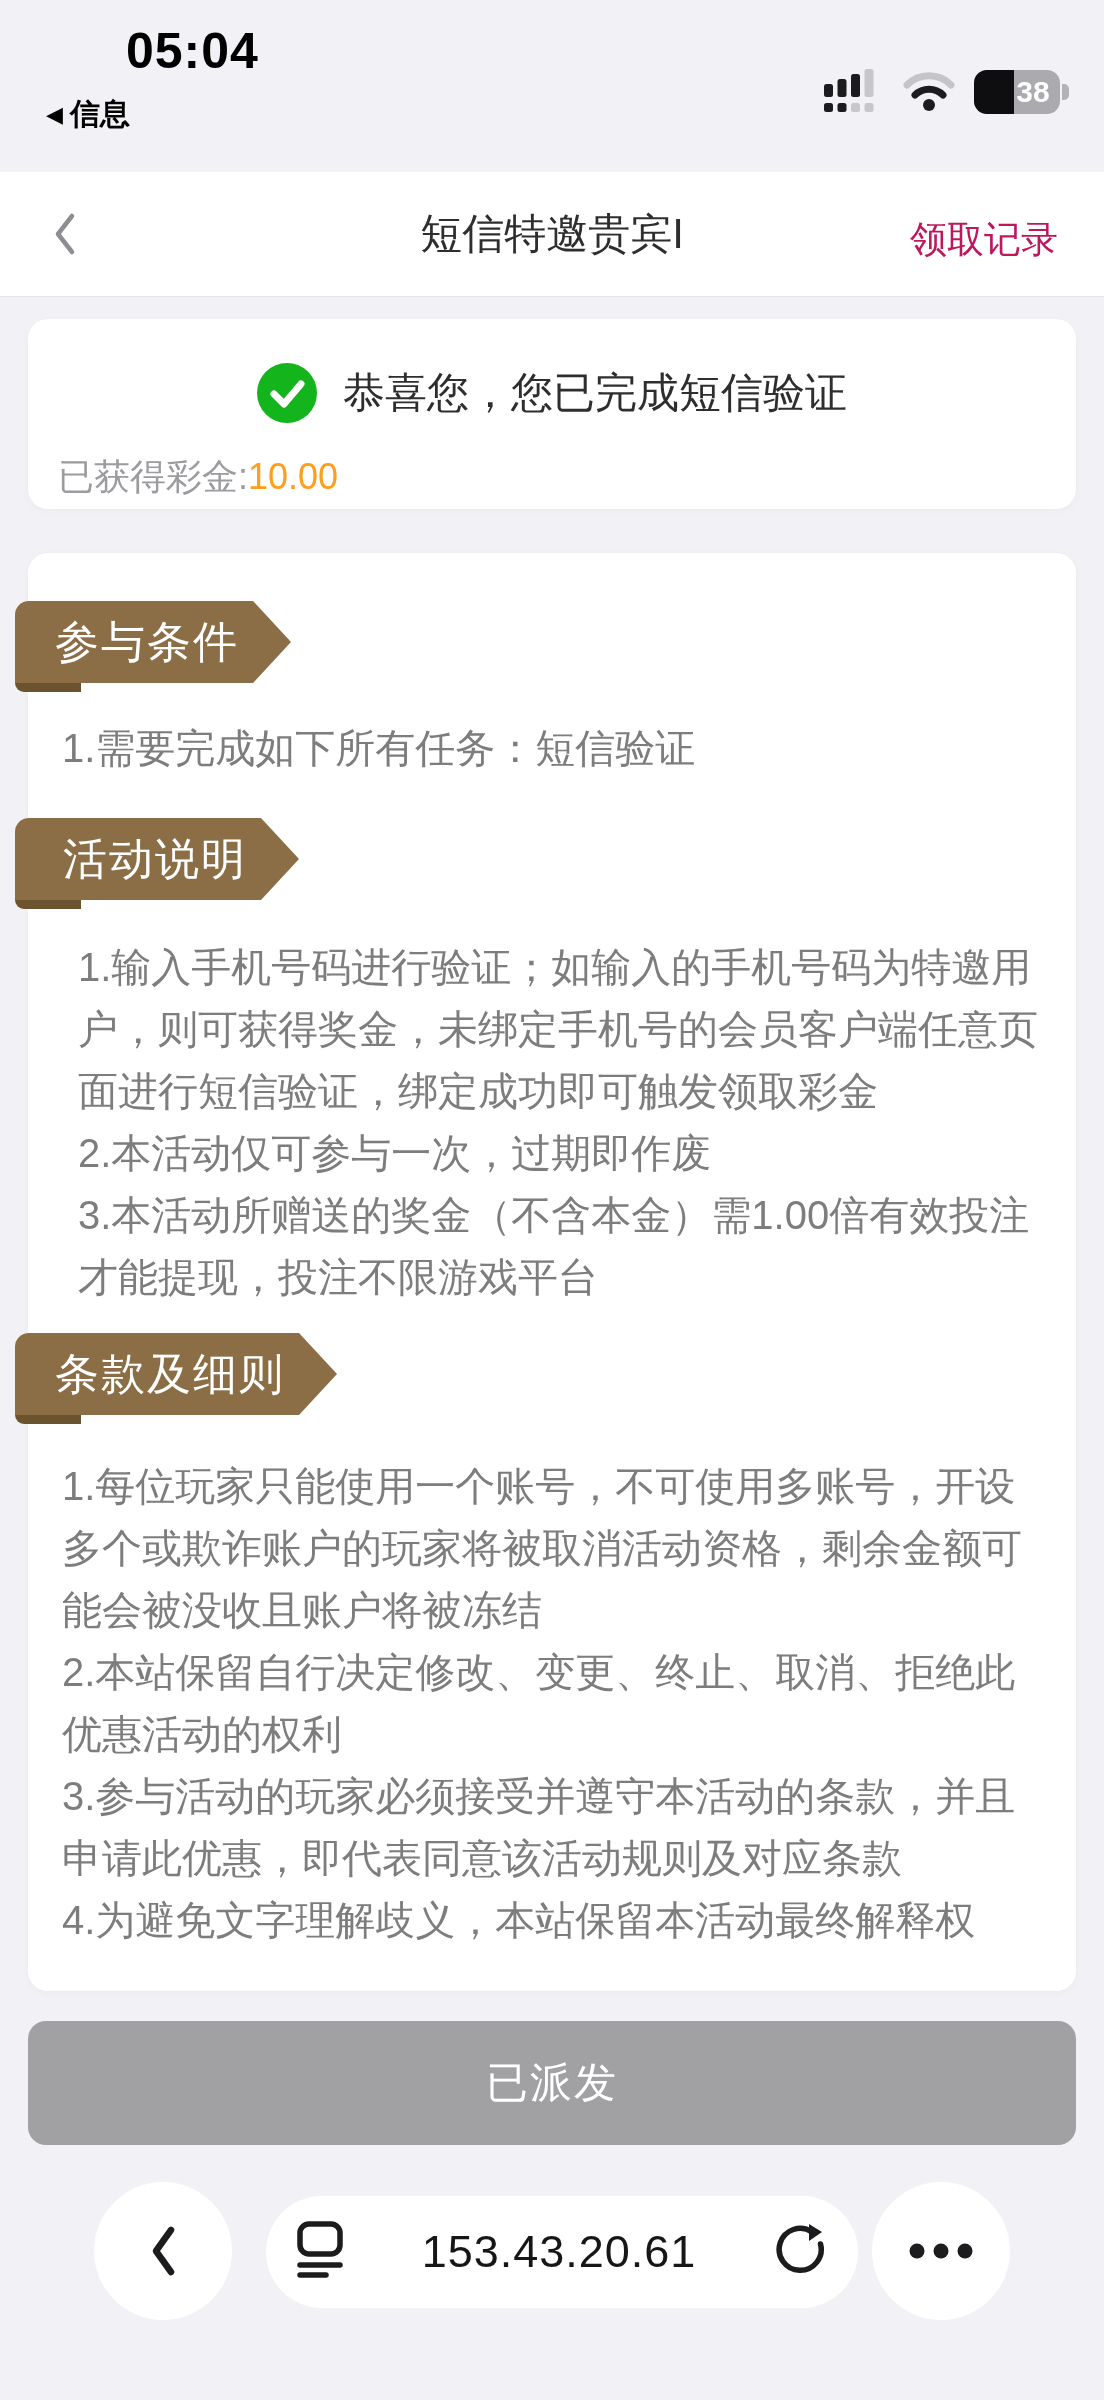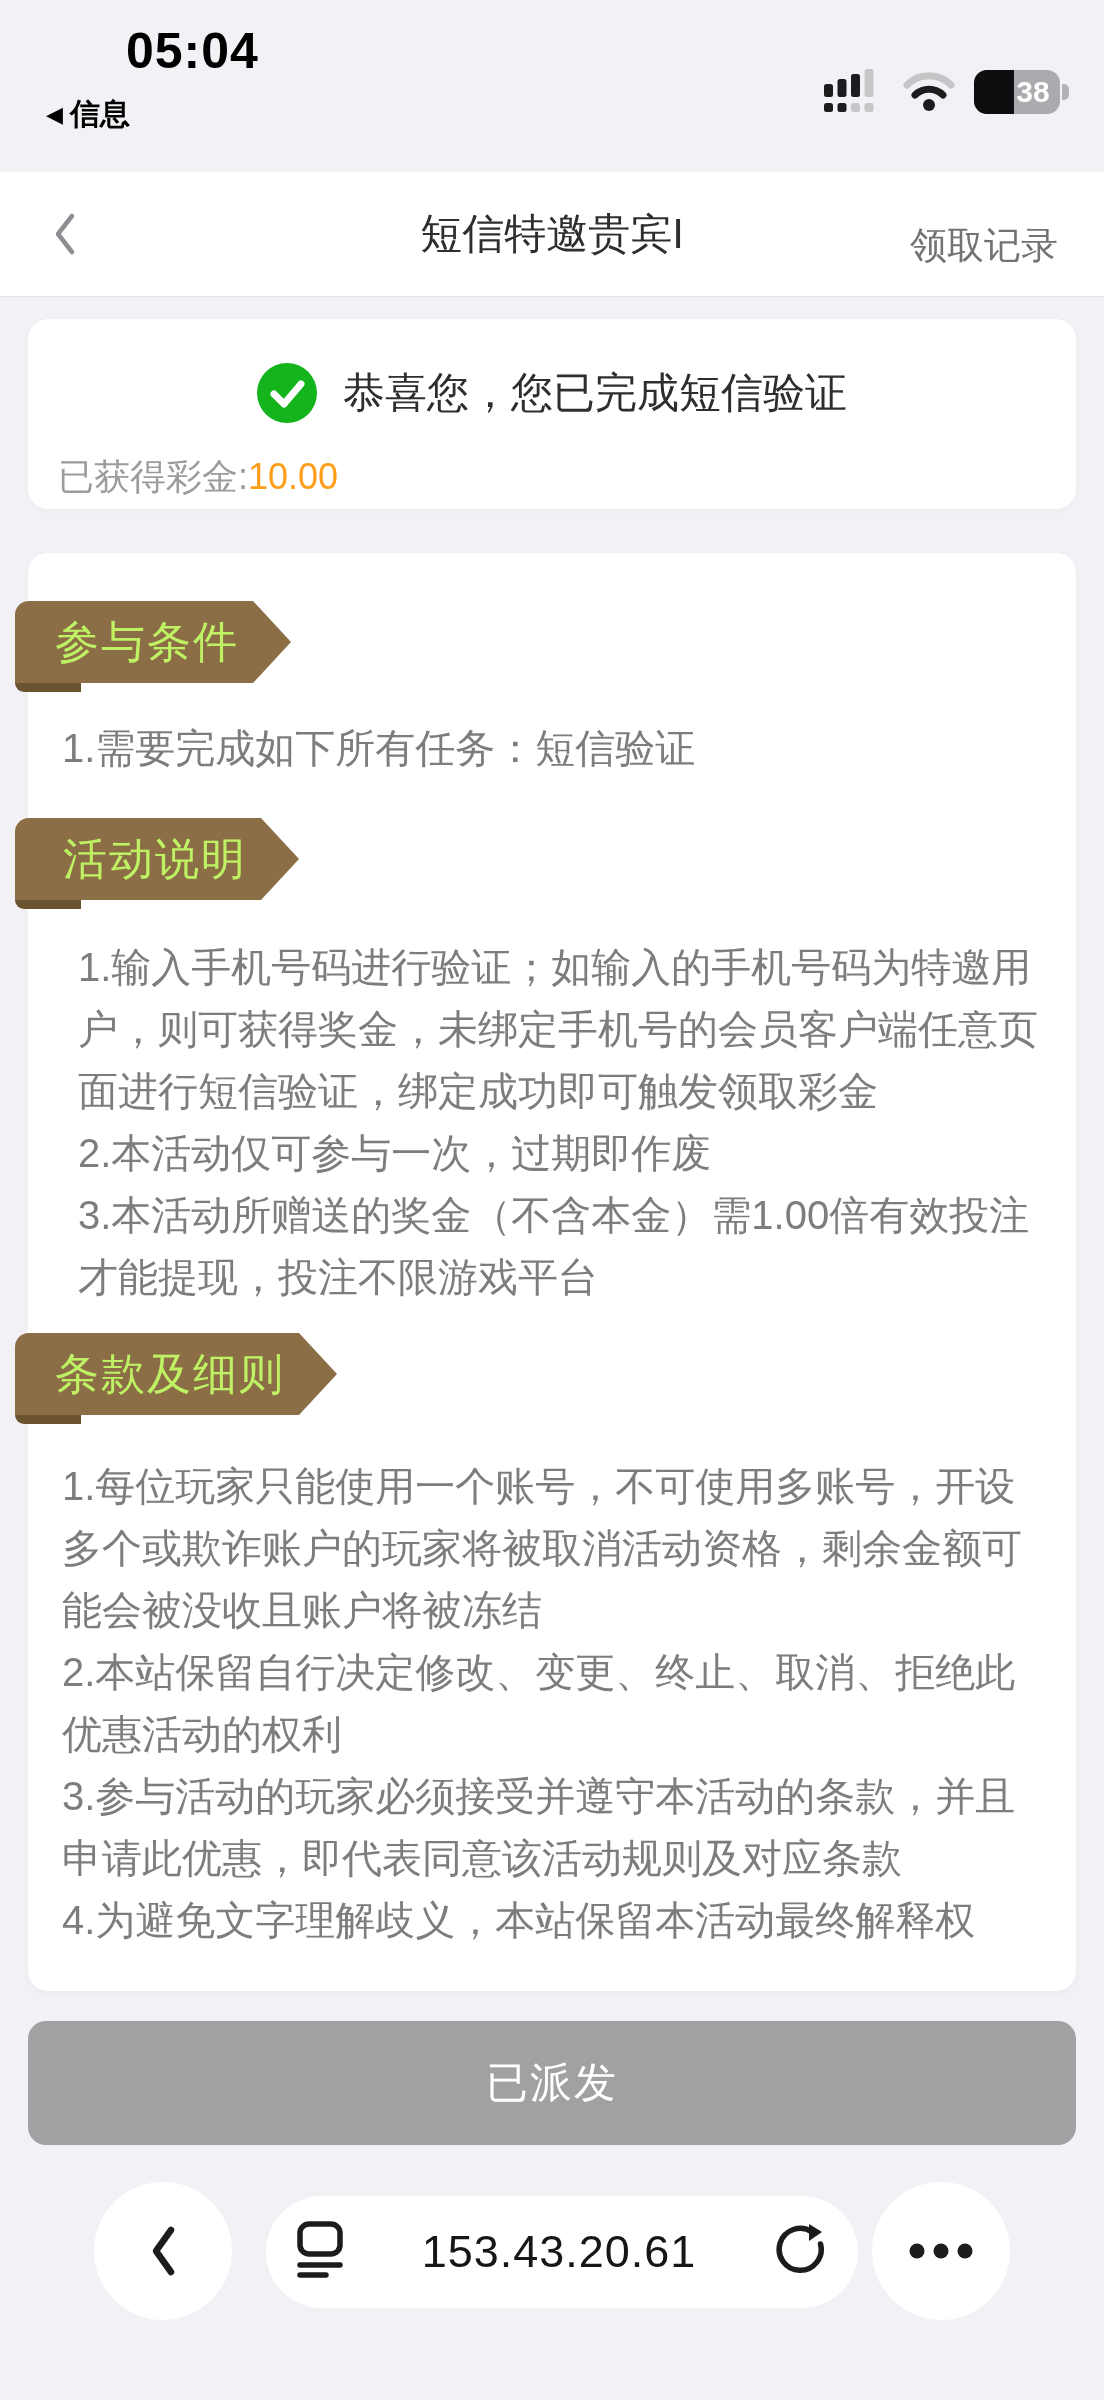--- a/index.html
+++ b/index.html
@@ -14,34 +14,34 @@
   .status-icons{position:absolute;right:44px;top:66px;display:flex;align-items:center;gap:18px;}
   .battery{position:relative;width:86px;height:44px;background:#ababaf;border-radius:13px;overflow:visible;}
   .battery .fill{position:absolute;left:0;top:0;bottom:0;width:46%;background:#0e0e10;border-radius:13px 0 0 13px;}
   .battery .pct{position:absolute;inset:0;display:flex;align-items:center;justify-content:center;color:#fff;font-size:30px;font-weight:700;padding-left:32px;}
   .battery .nub{position:absolute;right:-9px;top:14px;width:7px;height:16px;background:#b3b3b7;border-radius:0 5px 5px 0;}
 
   
   .nav-bar{position:absolute;top:172px;left:0;width:100%;height:124px;background:#fff;border-bottom:1px solid #e3e3e5;z-index:5;}
   .nav-back{position:absolute;left:50px;top:0;height:100%;display:flex;align-items:center;}
   .nav-title{position:absolute;left:0;right:0;top:0;height:100%;display:flex;align-items:center;justify-content:center;font-size:42px;font-weight:500;color:#2e2e30;}
-  .nav-claim{position:absolute;right:46px;top:12px;height:100%;display:flex;align-items:center;font-size:37px;color:#737373;}
+  .nav-claim{position:absolute;right:46px;top:6px;height:100%;display:flex;align-items:center;font-size:37px;color:#be185d;}
 
   
   .content{position:absolute;top:297px;left:0;width:100%;}
   .card{background:#fff;border-radius:20px;margin:0 28px;box-shadow:0 2px 8px rgba(0,0,0,0.03);}
   .result-card{margin-top:22px;height:190px;position:relative;}
   .result-row{display:flex;align-items:center;justify-content:center;padding-top:44px;}
   .check-circle{width:60px;height:60px;border-radius:50%;background:#13b41c;display:flex;align-items:center;justify-content:center;flex:0 0 auto;}
   .result-msg{margin-left:26px;font-size:42px;font-weight:500;color:#2e2e30;}
   .bonus-line{margin:30px 0 0 30px;font-size:36px;color:#9c9ca0;}
   .bonus-value{color:#ff9e1b;}
 
   .main-card{margin-top:44px;padding:24px 0 40px 0;}
-  .ribbon{position:relative;display:inline-flex;align-items:center;height:82px;background:#8b6e45;color:#bef264;
+  .ribbon{position:relative;display:inline-flex;align-items:center;height:82px;background:#8b6e45;color:#ffffff;
           font-size:44px;letter-spacing:2px;padding:0 14px 0 40px;border-radius:14px 0 0 0;margin-left:-13px;}
   .ribbon::after{content:'';position:absolute;left:100%;top:0;width:0;height:0;
           border-top:41px solid transparent;border-bottom:41px solid transparent;border-left:38px solid #8b6e45;}
   .ribbon::before{content:'';position:absolute;left:0;top:100%;width:66px;height:9px;background:#6b5330;border-radius:0 0 0 10px;}
   .para{padding:0 34px;font-size:40px;line-height:62px;color:#7d7d7d;}
   .r1{margin-top:24px;} .p1{margin-top:34px;}
   .r2{margin-top:39px;padding-left:48px;} .p2{margin-top:36px;margin-left:16px;}
   .r3{margin-top:25px;} .p3{margin-top:40px;}
 
   .action-button{margin:30px 28px 0;height:124px;border-radius:18px;background:#a1a1a3;color:#fff;

